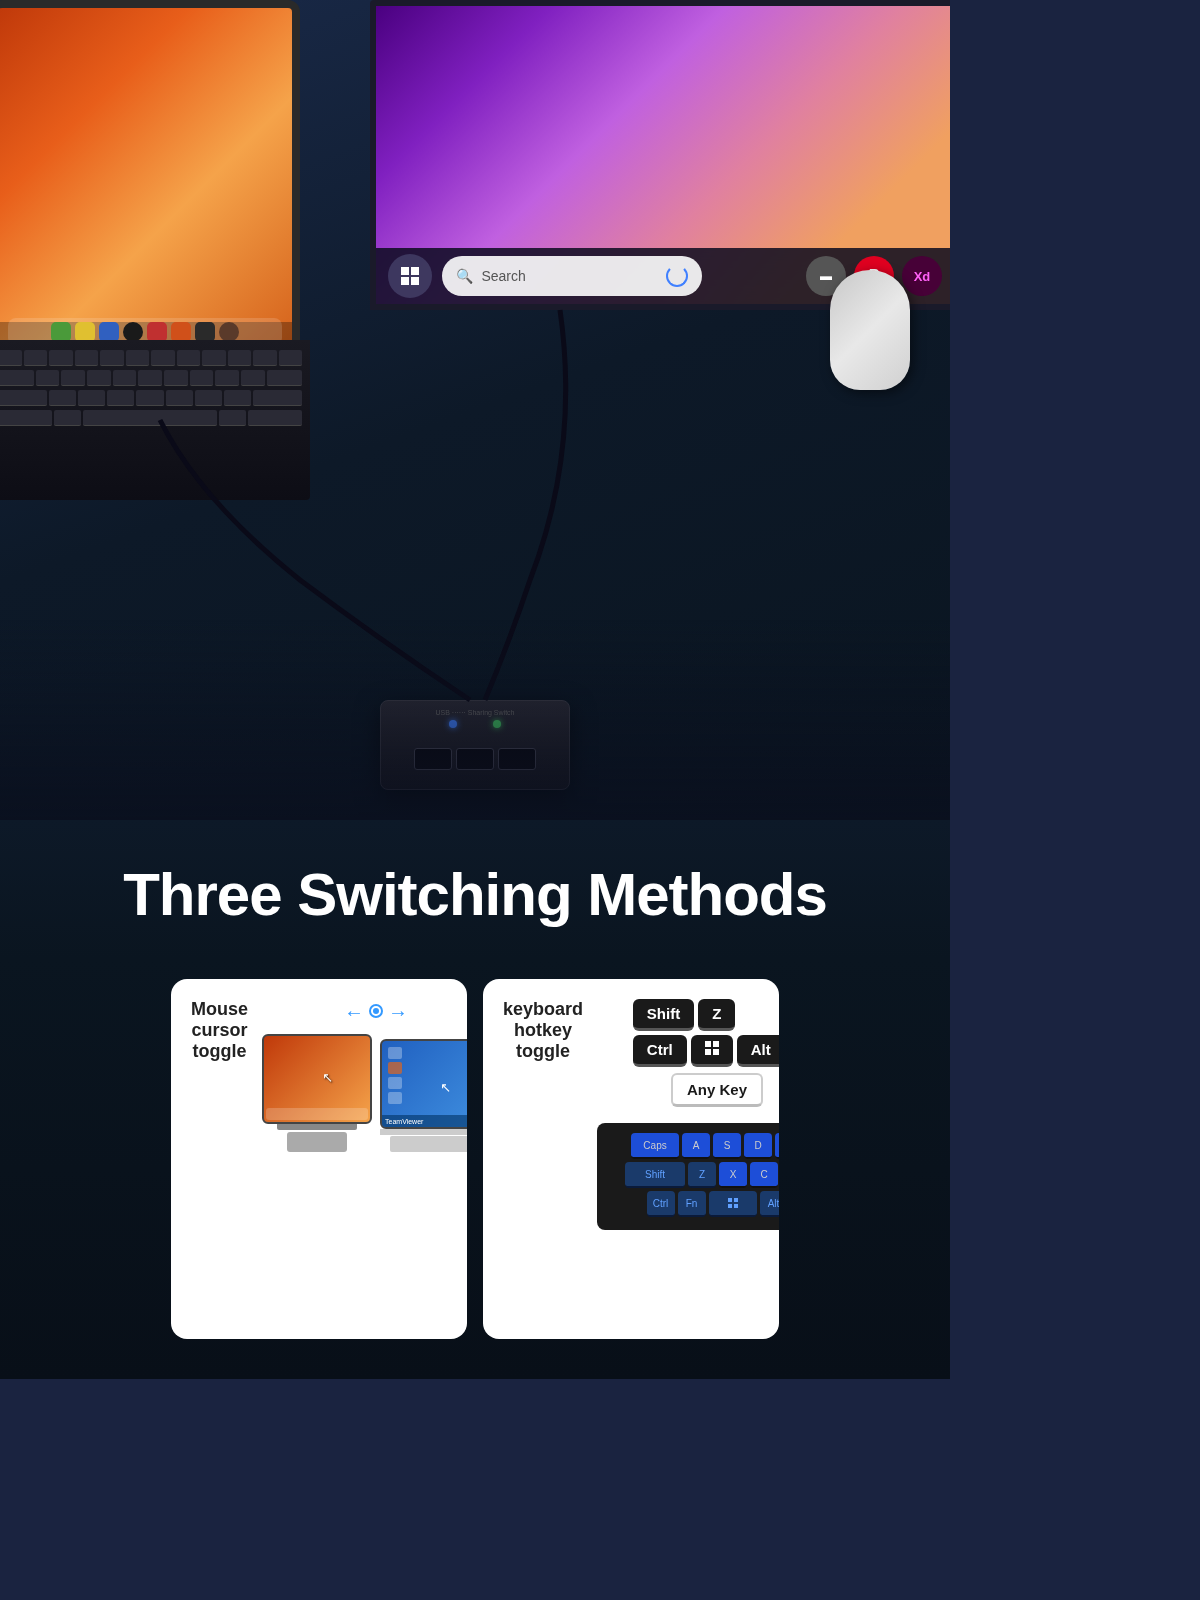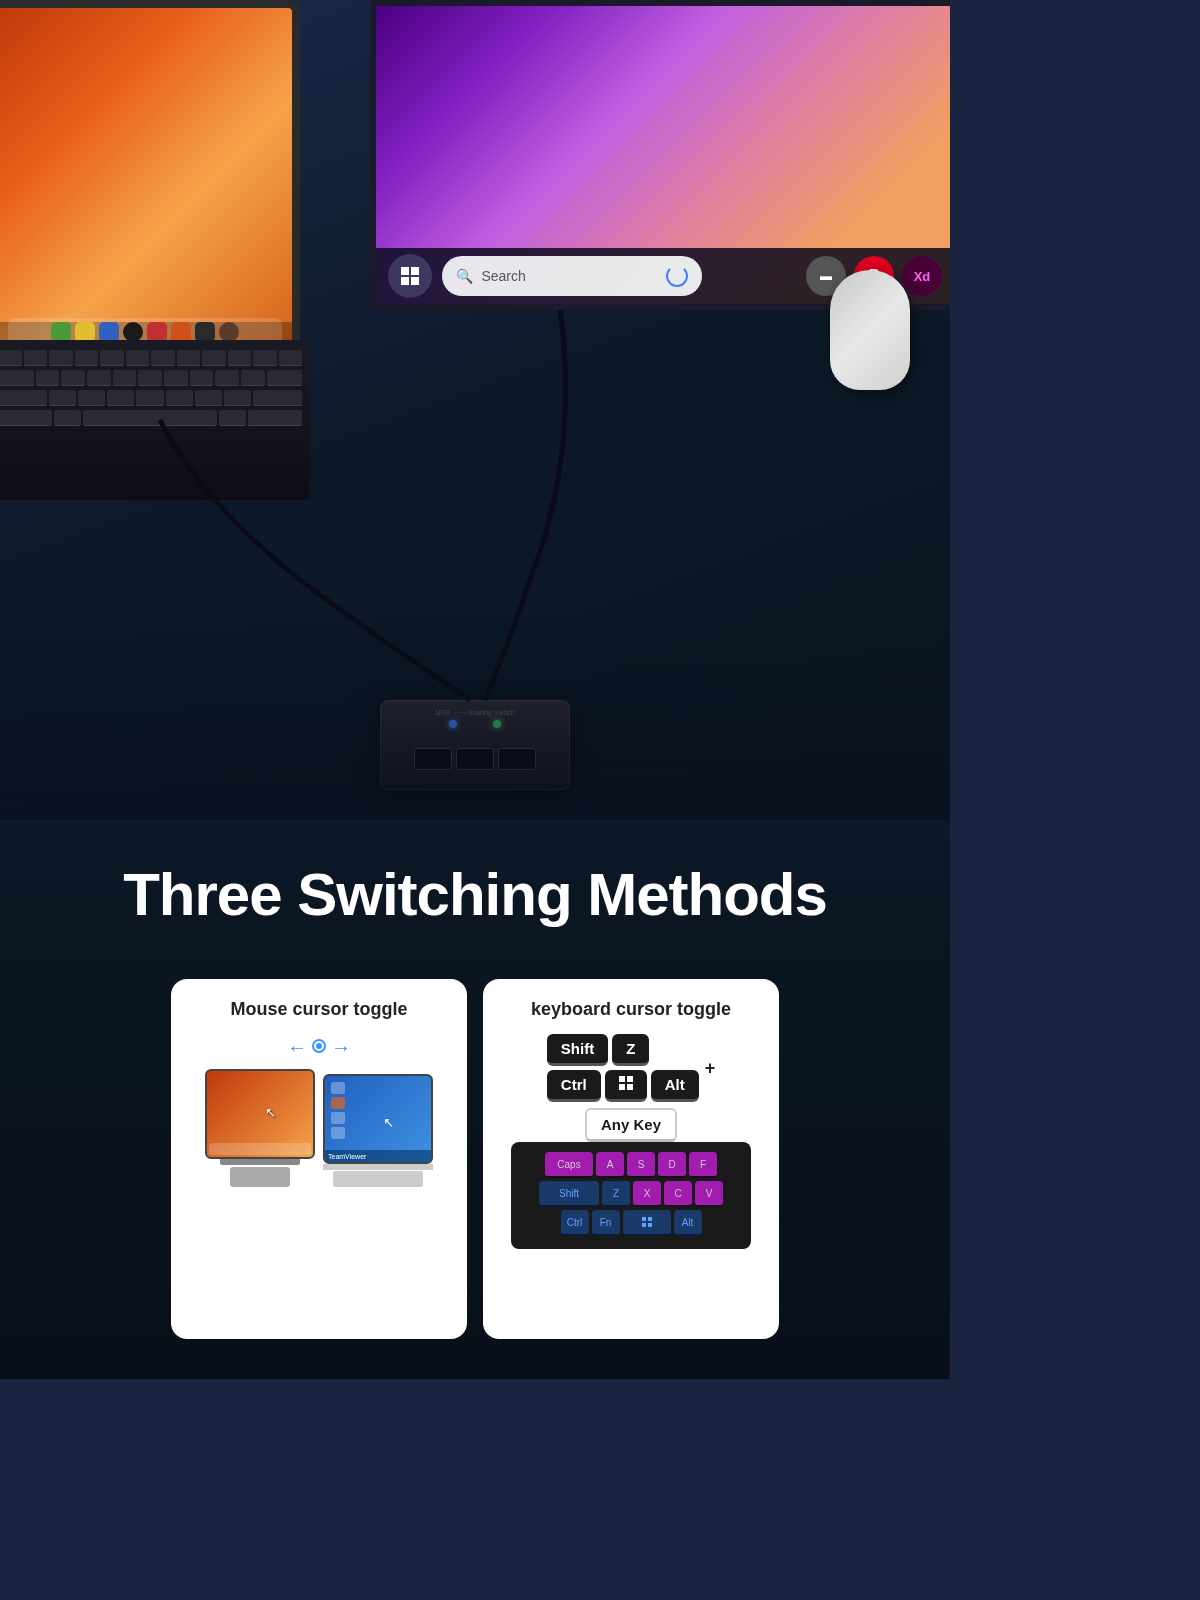--- a/index.html
+++ b/index.html
@@ -245,21 +245,20 @@
 
     .card {
       background: white;
       border-radius: 16px;
       overflow: hidden;
       flex: 1;
       max-width: 296px;
       min-height: 360px;
       padding: 20px;
       display: flex;
-      flex-direction: column;
       gap: 14px;
     }
 
     .card-title {
       font-size: 18px;
       font-weight: 600;
       color: #222;
       text-align: center;
     }
 
@@ -319,20 +318,21 @@
       display: flex;
       align-items: center;
       justify-content: center;
     }
 
     
     .card3-content {
       flex: 1;
       display: flex;
       flex-direction: column;
+      gap: 16px;
       align-items: center;
     }
 
     .hotkey-combo {
       display: flex;
       align-items: center;
       gap: 6px;
       flex-wrap: wrap;
       justify-content: center;
     }
@@ -373,21 +373,21 @@
 
     .kb-row {
       display: flex;
       gap: 3px;
       margin-bottom: 3px;
       justify-content: center;
     }
 
     .kb-key {
       height: 26px;
-      background: #a21caf;
+      background: #1d4ed8;
       border-radius: 4px;
       color: #ccc;
       font-size: 10px;
       display: flex;
       align-items: center;
       justify-content: center;
       border-bottom: 2px solid #111;
       flex: 1;
       max-width: 28px;
     }
@@ -625,21 +625,21 @@
           <div style="width:110px; height:6px; background:#ccc;"></div>
 
           <div style="width:90px; height:16px; background:#ccc; border-radius:2px; margin-top:1px;"></div>
         </div>
       </div>
     </div>
   </div>
 
 
   <div class="card">
-    <div class="card-title">keyboard cursor toggle</div>
+    <div class="card-title">keyboard hotkey toggle</div>
     <div class="card3-content">
 
       <div class="hotkey-combo">
         <div style="display:flex; flex-direction:column; gap:4px;">
           <div style="display:flex; gap:4px;">
             <div class="key-chip">Shift</div>
             <div class="key-chip">Z</div>
           </div>
           <div style="display:flex; gap:4px;">
             <div class="key-chip">Ctrl</div>

